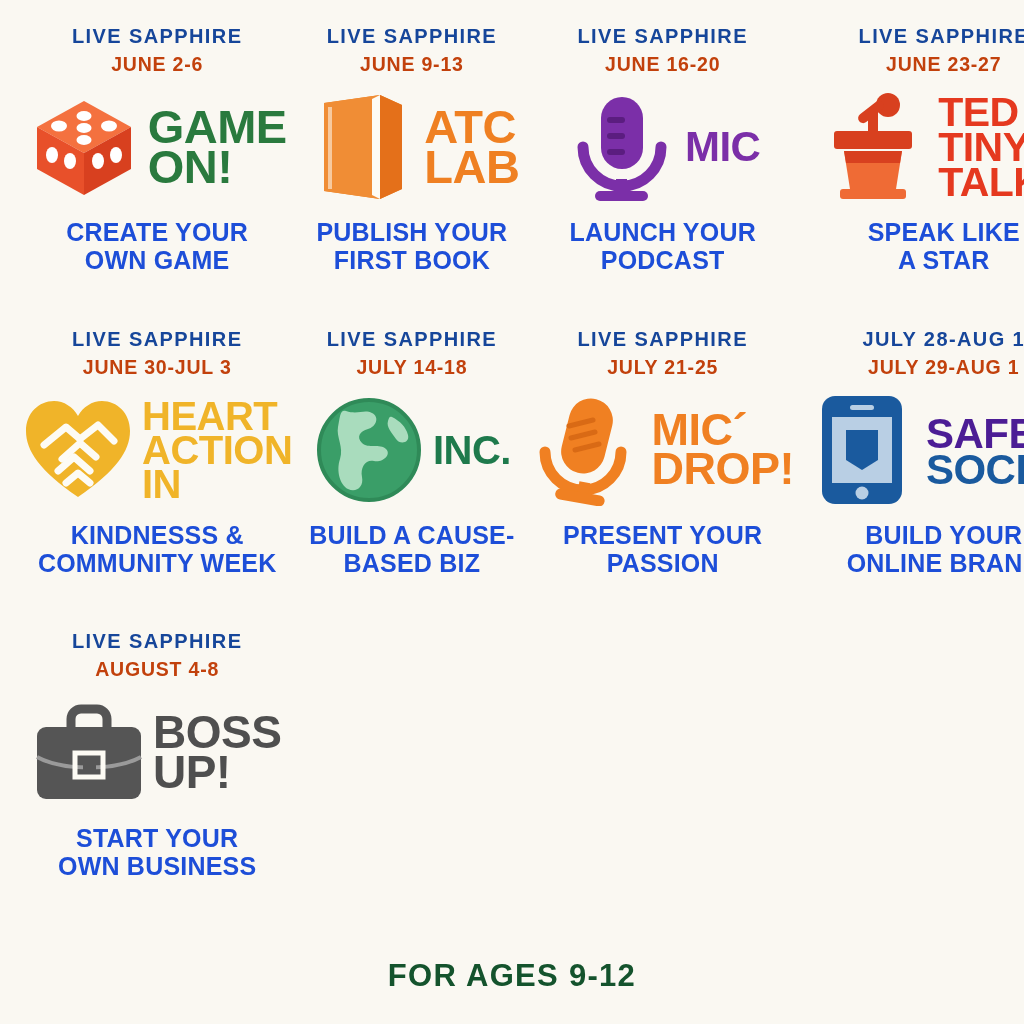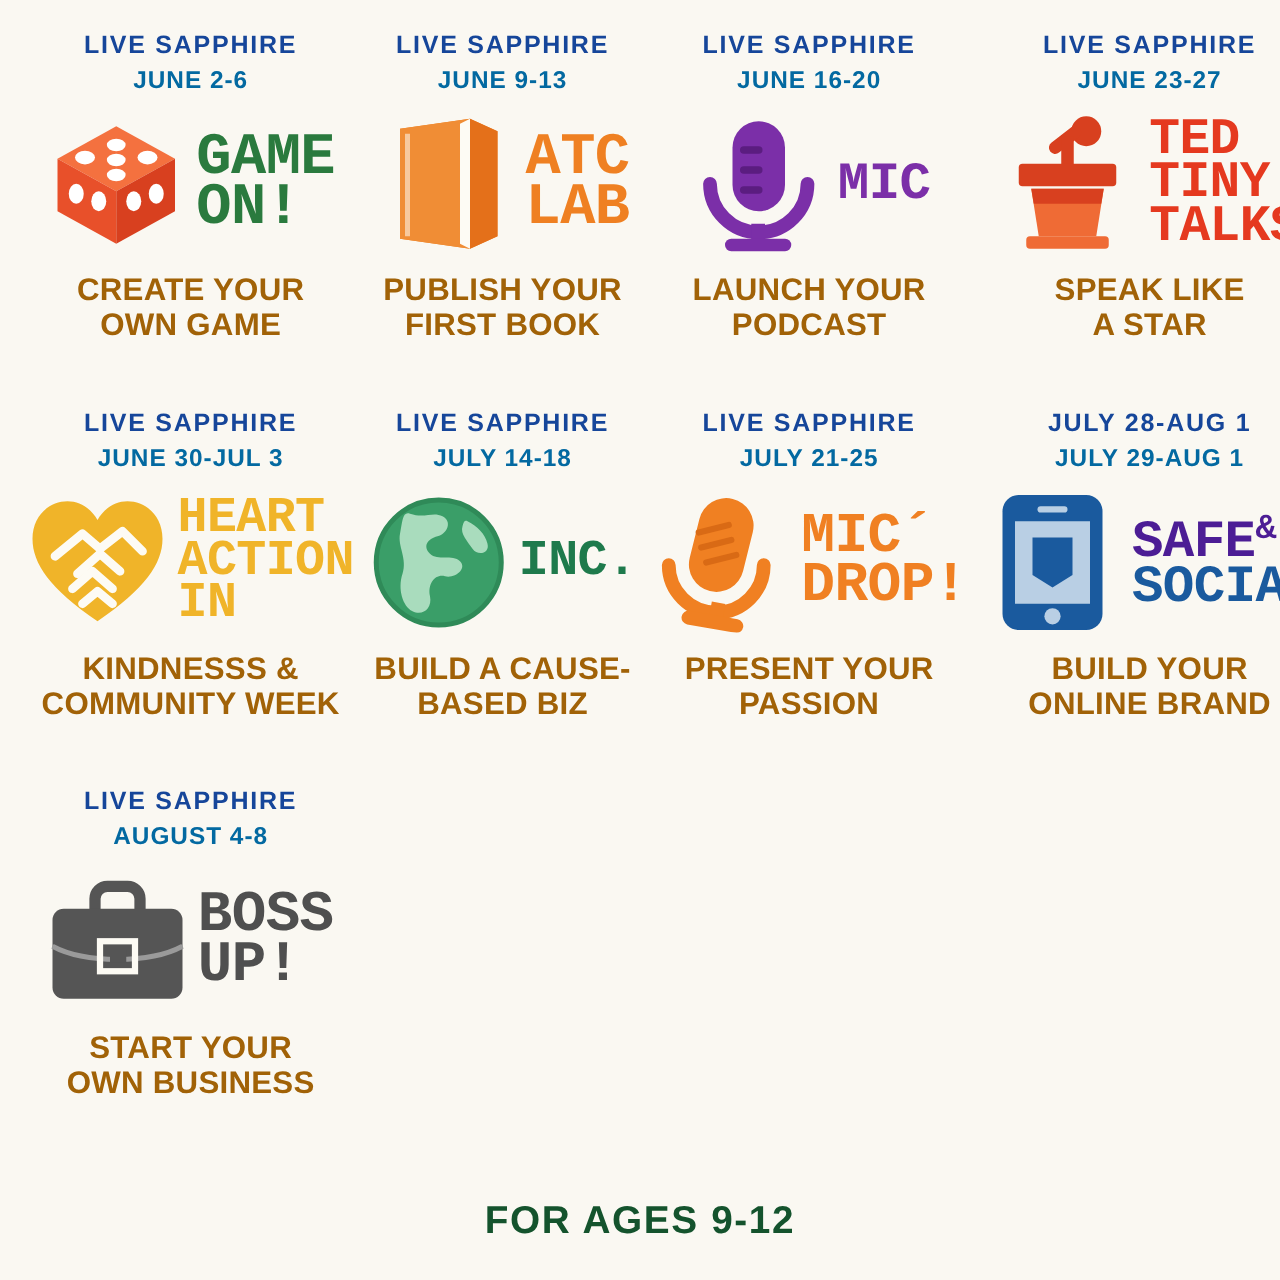--- a/index.html
+++ b/index.html
@@ -50,37 +50,36 @@
     color: #16469a;
     text-align: center;
     line-height: 1.05;
     white-space: nowrap;
   }
 
   .dates {
     font-size: 19.5px;
     font-weight: 600;
     letter-spacing: 0.8px;
-    color: #0369a1;
+    color: #c2410c;
     text-align: center;
     margin-top: 7px;
     line-height: 1.05;
     white-space: nowrap;
   }
 
   
   .lockup {
     display: flex;
     flex-direction: row;
     align-items: center;
     justify-content: center;
     gap: 8px;
     margin-top: 12px;
     height: 122px;
-    font-family: Liberation Mono, monospace;
   }
 
   .icon-wrap {
     flex: 0 0 auto;
     width: 112px;
     height: 112px;
     display: flex;
     align-items: center;
     justify-content: center;
   }
@@ -101,21 +100,21 @@
   .wm-sm { font-size: 27px; }
   .wm-amp { font-size: 28px; vertical-align: super; }
 
   .tagline {
     margin-top: 10px;
     font-size: 25px;
     font-weight: 700;
     letter-spacing: 0.2px;
     text-align: center;
     line-height: 1.12;
-    color: #a16207;
+    color: #1d4ed8;
     white-space: pre-line;
   }
 
   .footer {
     flex: 0 0 auto;
     height: 96px;
     display: flex;
     align-items: center;
     justify-content: center;
   }

